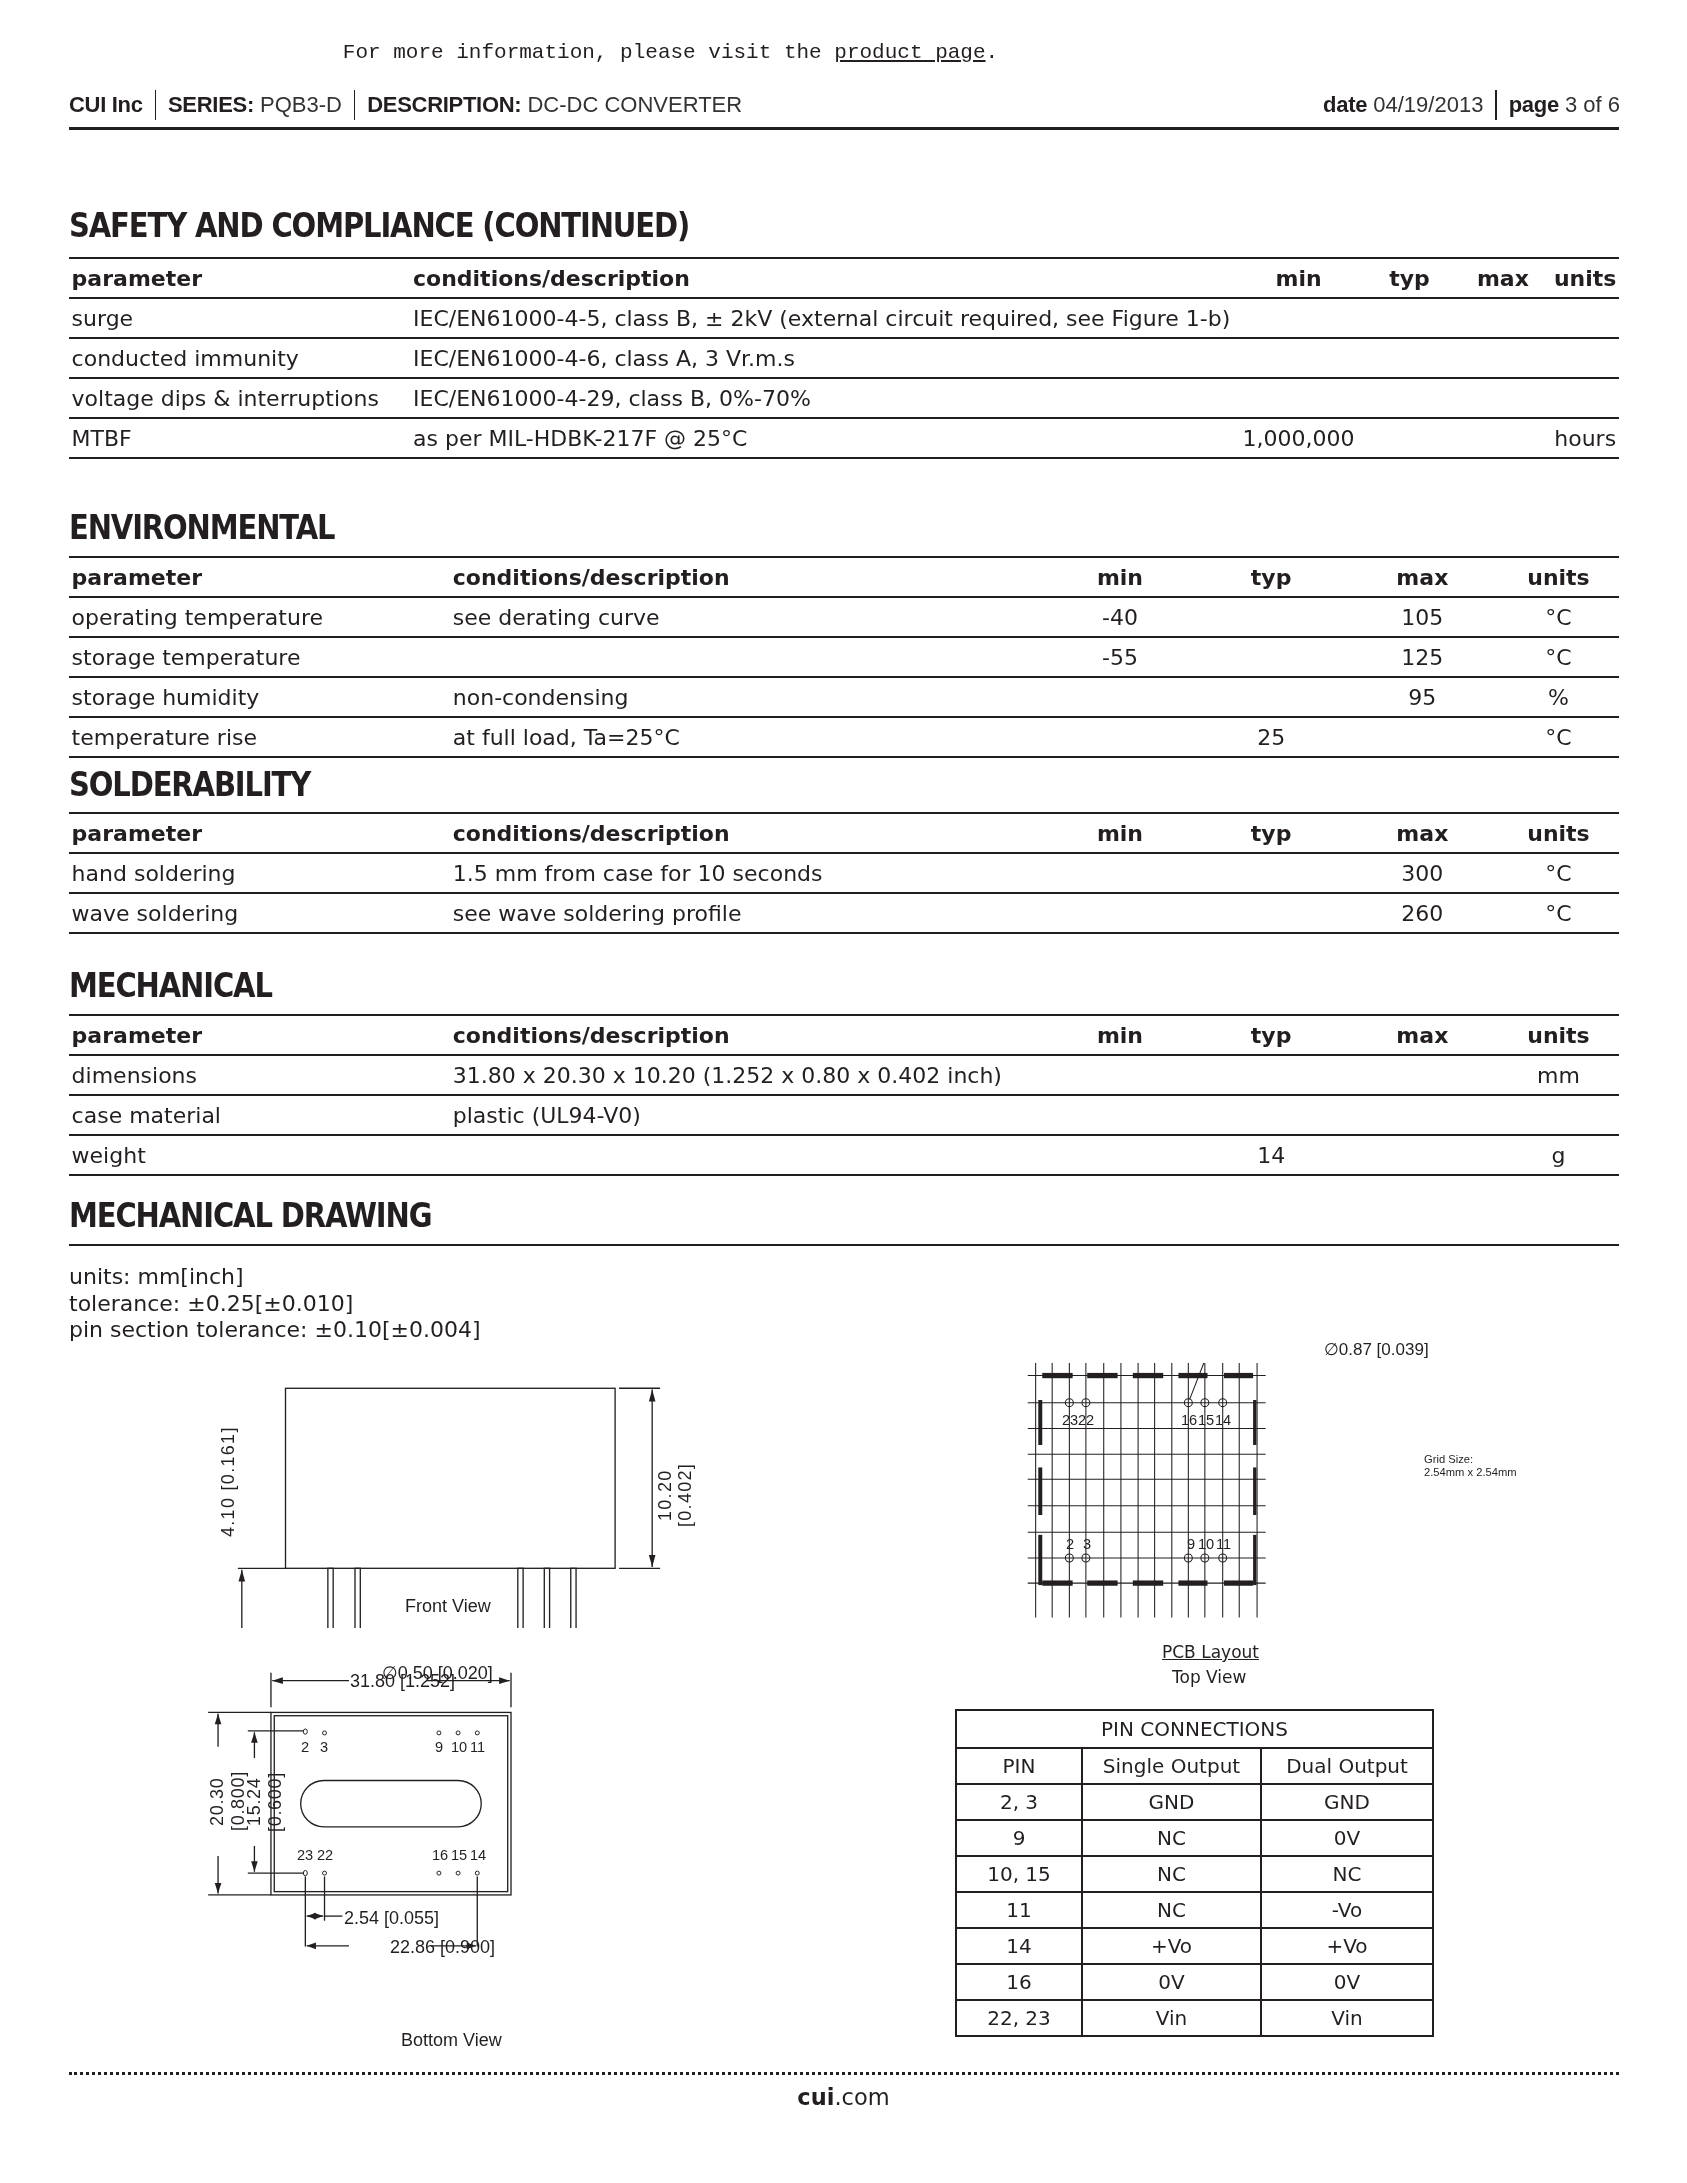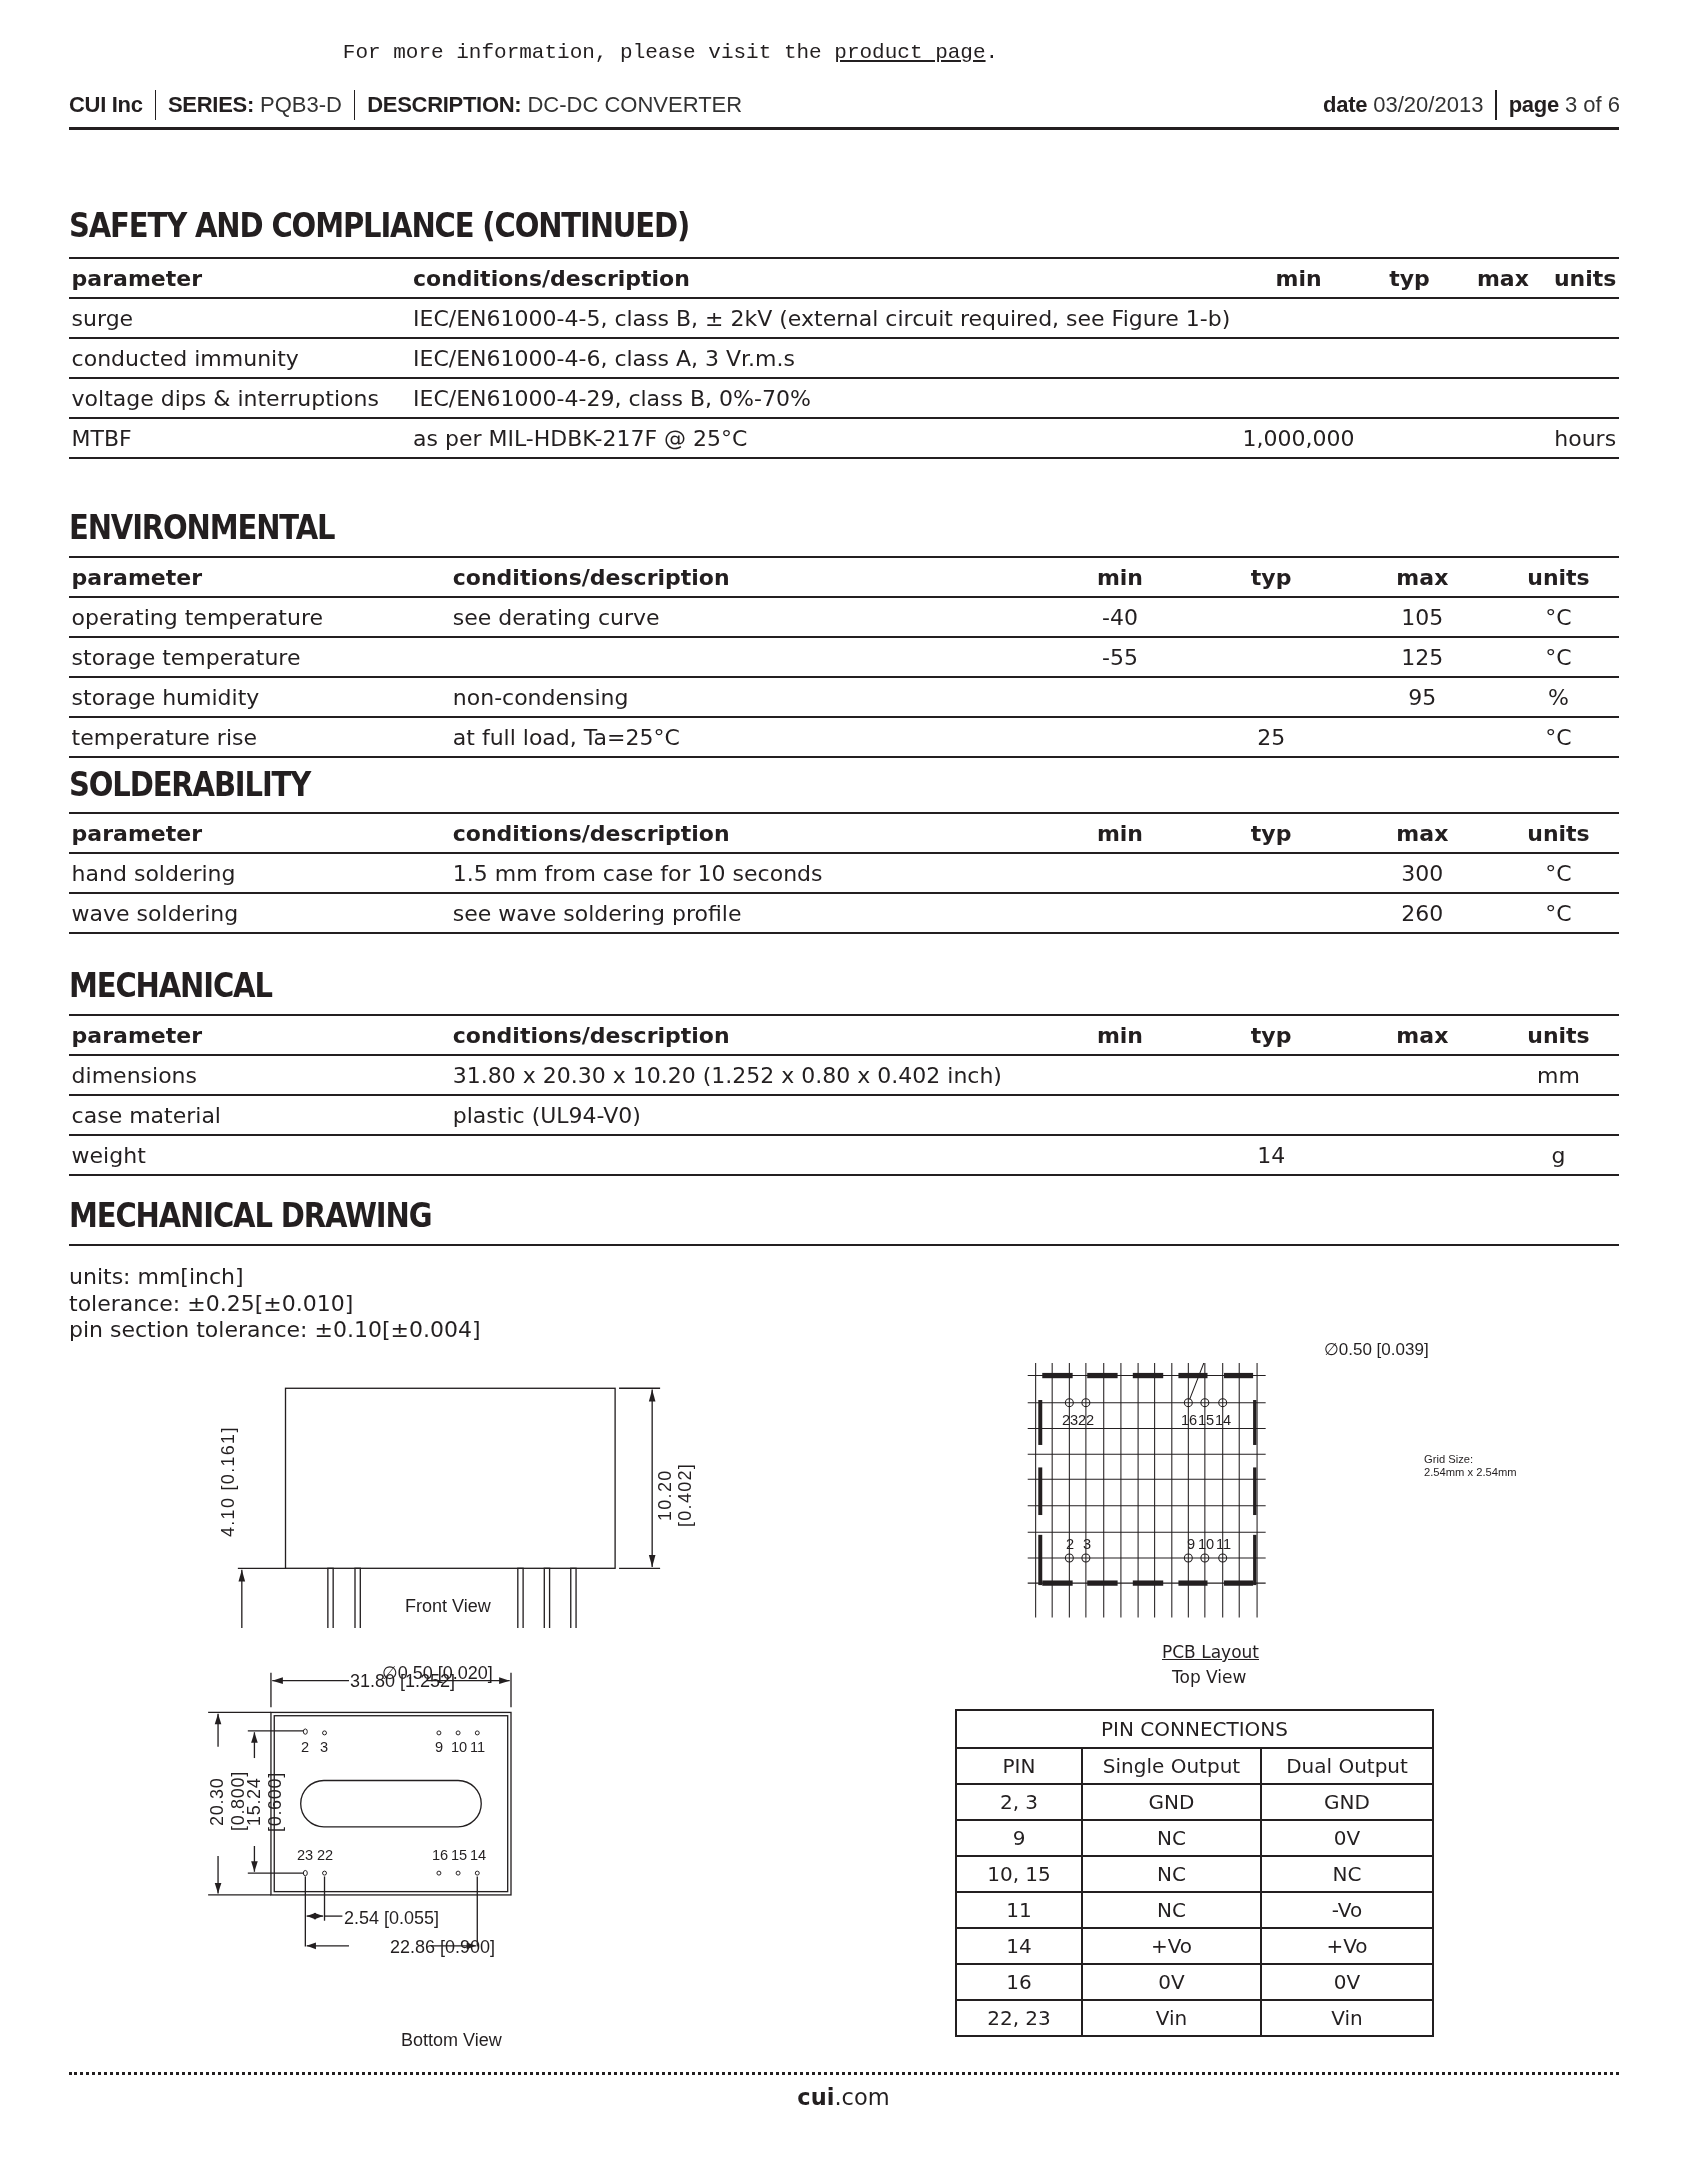--- a/index.html
+++ b/index.html
@@ -42,21 +42,21 @@
   <span>For more information, please visit the </span><span class="link">product page</span><span>.</span>
 </div>
 
 <div class="abs hdr">
   <b>CUI Inc</b>
   <span class="sep"></span>
   <b>SERIES:</b>&nbsp;<span class="light">PQB3-D</span>
   <span class="sep"></span>
   <b>DESCRIPTION:</b>&nbsp;<span class="light">DC-DC CONVERTER</span>
   <div class="right">
-    <b>date</b>&nbsp;<span class="light">03/20/2013</span>
+    <b>date</b>&nbsp;<span class="light">04/19/2013</span>
     <span class="sep"></span>
     <b>page</b>&nbsp;<span class="light">3 of 6</span>
   </div>
 </div>
 <div class="abs hdrline"></div>
 
 <div class="abs sec-title" style="top:206px;">SAFETY AND COMPLIANCE (CONTINUED)</div>
 <table class="spec" style="top:257px;">
   <thead>
     <tr>
@@ -373,21 +373,21 @@
   <div class="abs dsmall" style="left:172px; top:49px; font-size:14.6px;">16</div>
   <div class="abs dsmall" style="left:189px; top:49px; font-size:14.6px;">15</div>
   <div class="abs dsmall" style="left:206px; top:49px; font-size:14.6px;">14</div>
   <div class="abs dsmall" style="left:57px; top:173px; font-size:14.6px;">2</div>
   <div class="abs dsmall" style="left:74px; top:173px; font-size:14.6px;">3</div>
   <div class="abs dsmall" style="left:178px; top:173px; font-size:14.6px;">9</div>
   <div class="abs dsmall" style="left:189px; top:173px; font-size:14.6px;">10</div>
   <div class="abs dsmall" style="left:207px; top:173px; font-size:14.6px;">11</div>
 </div>
 <div class="abs" style="left:1006px; top:1336px; width:0.7px; height:0.7px;"></div>
-<div class="abs dlabel" style="left:1324px; top:1339px; font-size:17px;">∅0.50 [0.039]</div>
+<div class="abs dlabel" style="left:1324px; top:1339px; font-size:17px;">∅0.87 [0.039]</div>
 <div class="abs dsmall" style="left:1424px; top:1453px; font-size:11.2px; line-height:12.6px;">
   <div>Grid Size:</div>
   <div>2.54mm x 2.54mm</div>
 </div>
 <div class="abs dlabel" style="left:1162px; top:1642px; text-decoration:underline; font-family:'DejaVu Sans', sans-serif; font-size:17px;">PCB Layout</div>
 <div class="abs dlabel" style="left:1172px; top:1667px; font-family:'DejaVu Sans', sans-serif; font-size:17px;">Top View</div>
 
 <div class="abs" style="left:198px; top:1641px; width:503px; height:410px;">
   <svg width="503" height="410" viewBox="0 0 760 620">
     <g stroke="#231f20" fill="none" stroke-width="2">

